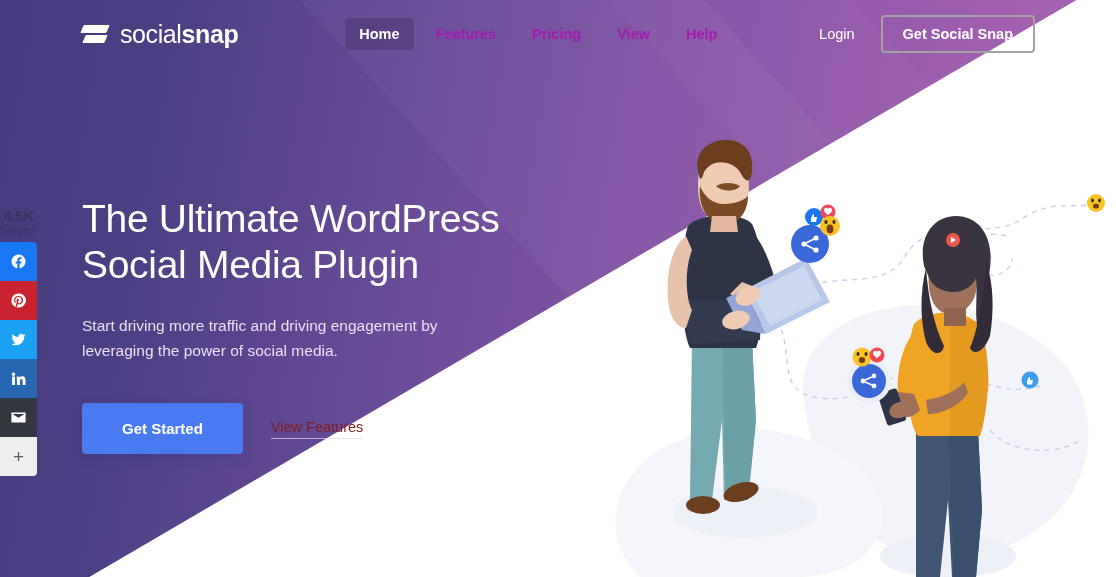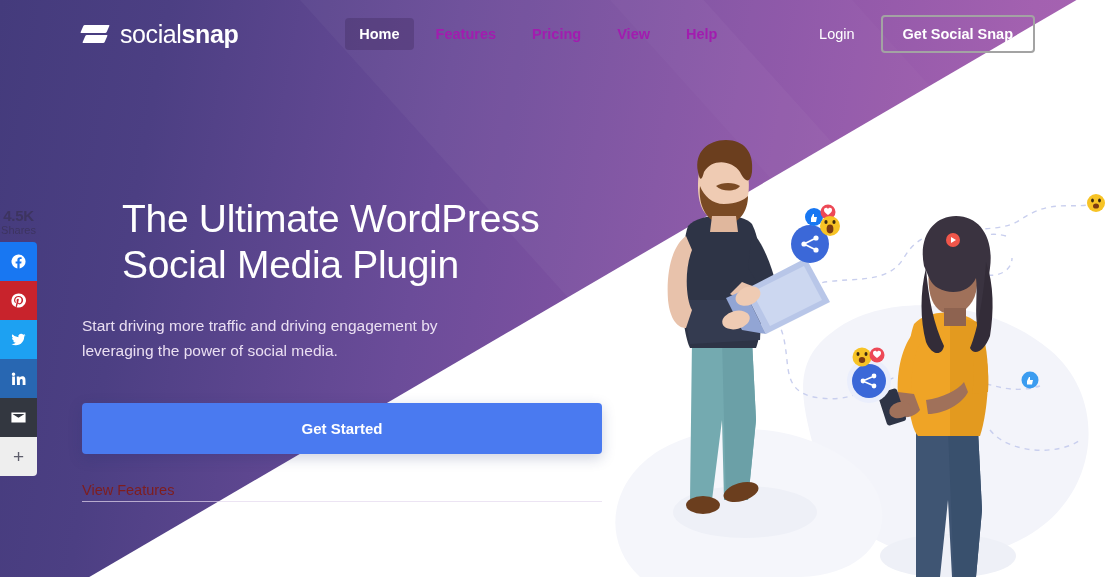--- a/index.html
+++ b/index.html
@@ -62,27 +62,26 @@
     font-size:14.5px; color:#fff; font-weight:700;
     border:2px solid #a3a3a3; border-radius:4px; padding:9px 20px;
     cursor:pointer; white-space:nowrap;
   }
 
   
   .hero-copy { position:absolute; left:82px; top:196px; z-index:30; width:520px; }
   .headline {
     font-size:39px; line-height:1.17; color:#ffffff; font-weight:400;
     letter-spacing:-0.3px;
-    margin-left:40px;
   }
   .subhead {
     margin-top:26px; font-size:15.5px; line-height:1.62; color:#eadff2;
     font-weight:400; max-width:380px;
   }
-  .actions { margin-top:40px; display:flex; gap:28px;flex-direction:column; }
+  .actions { margin-top:40px; display:flex; align-items:center; gap:28px; }
   .btn-primary {
     background:#4a7af0; color:#fff; font-size:15px; font-weight:700;
     padding:17px 40px; border-radius:4px; border:none; cursor:pointer;
     box-shadow:0 4px 14px rgba(30,45,110,0.22);
   }
   .btn-link {
     font-size:14.5px; color:#7f1d1d; font-weight:400;
     border-bottom:1px solid rgba(228,217,238,0.7); padding-bottom:3px; cursor:pointer;
   }
 

